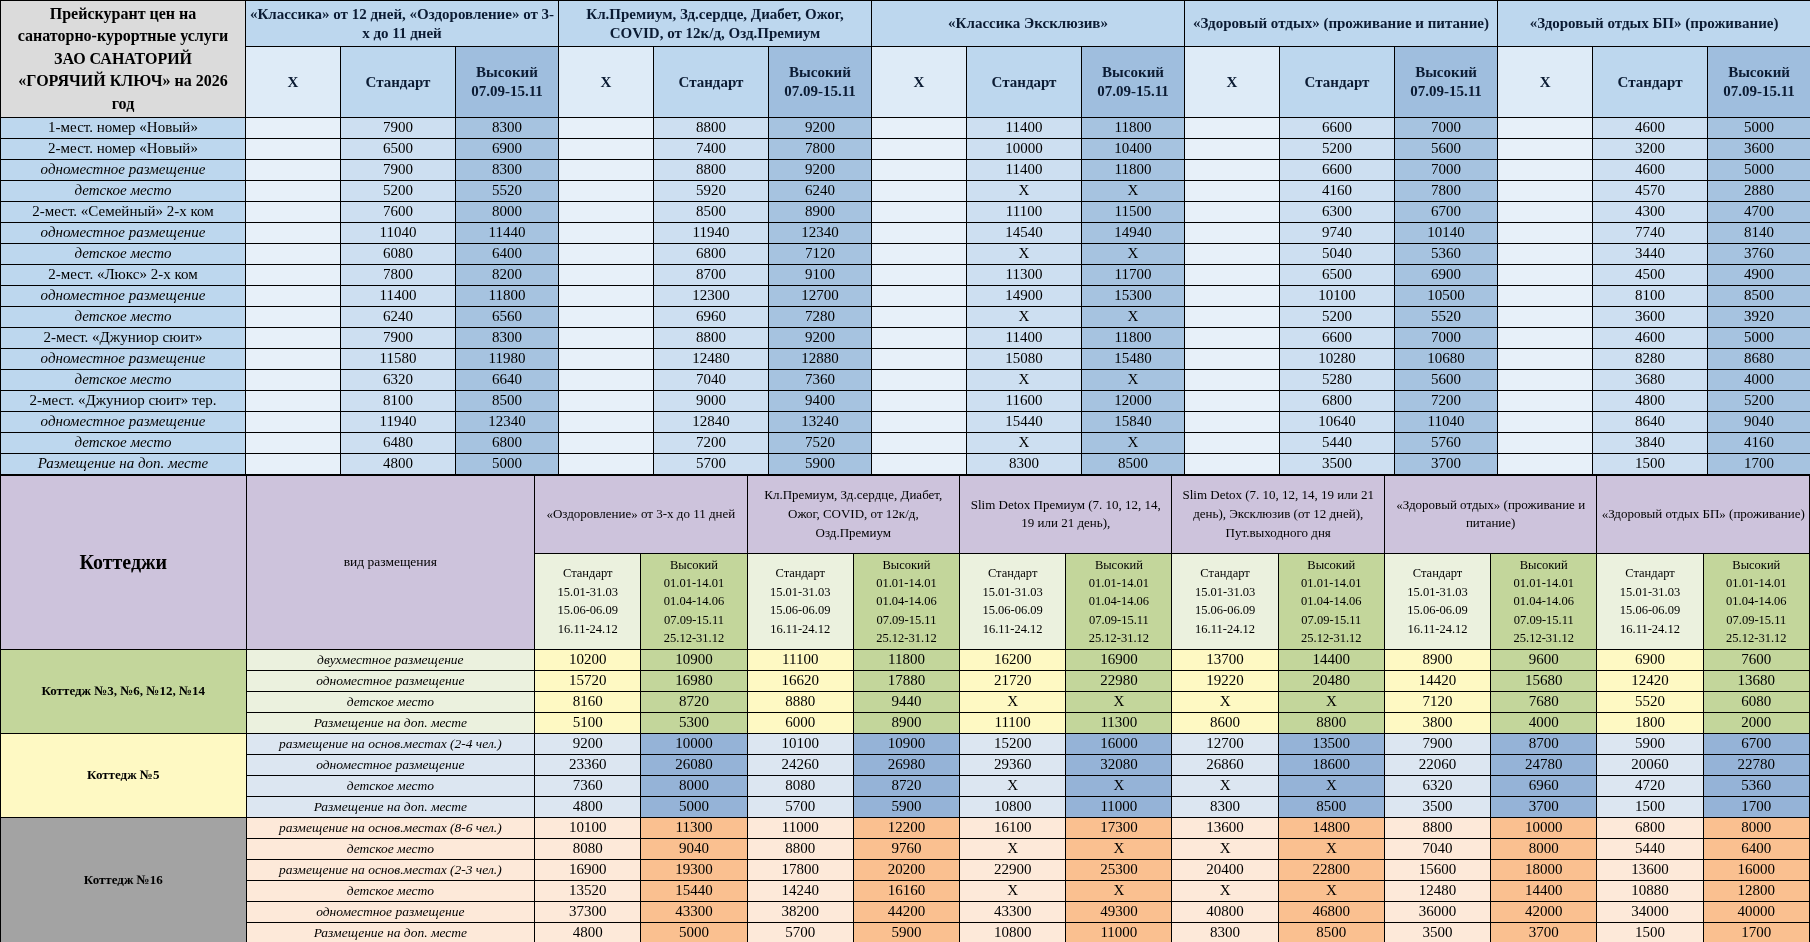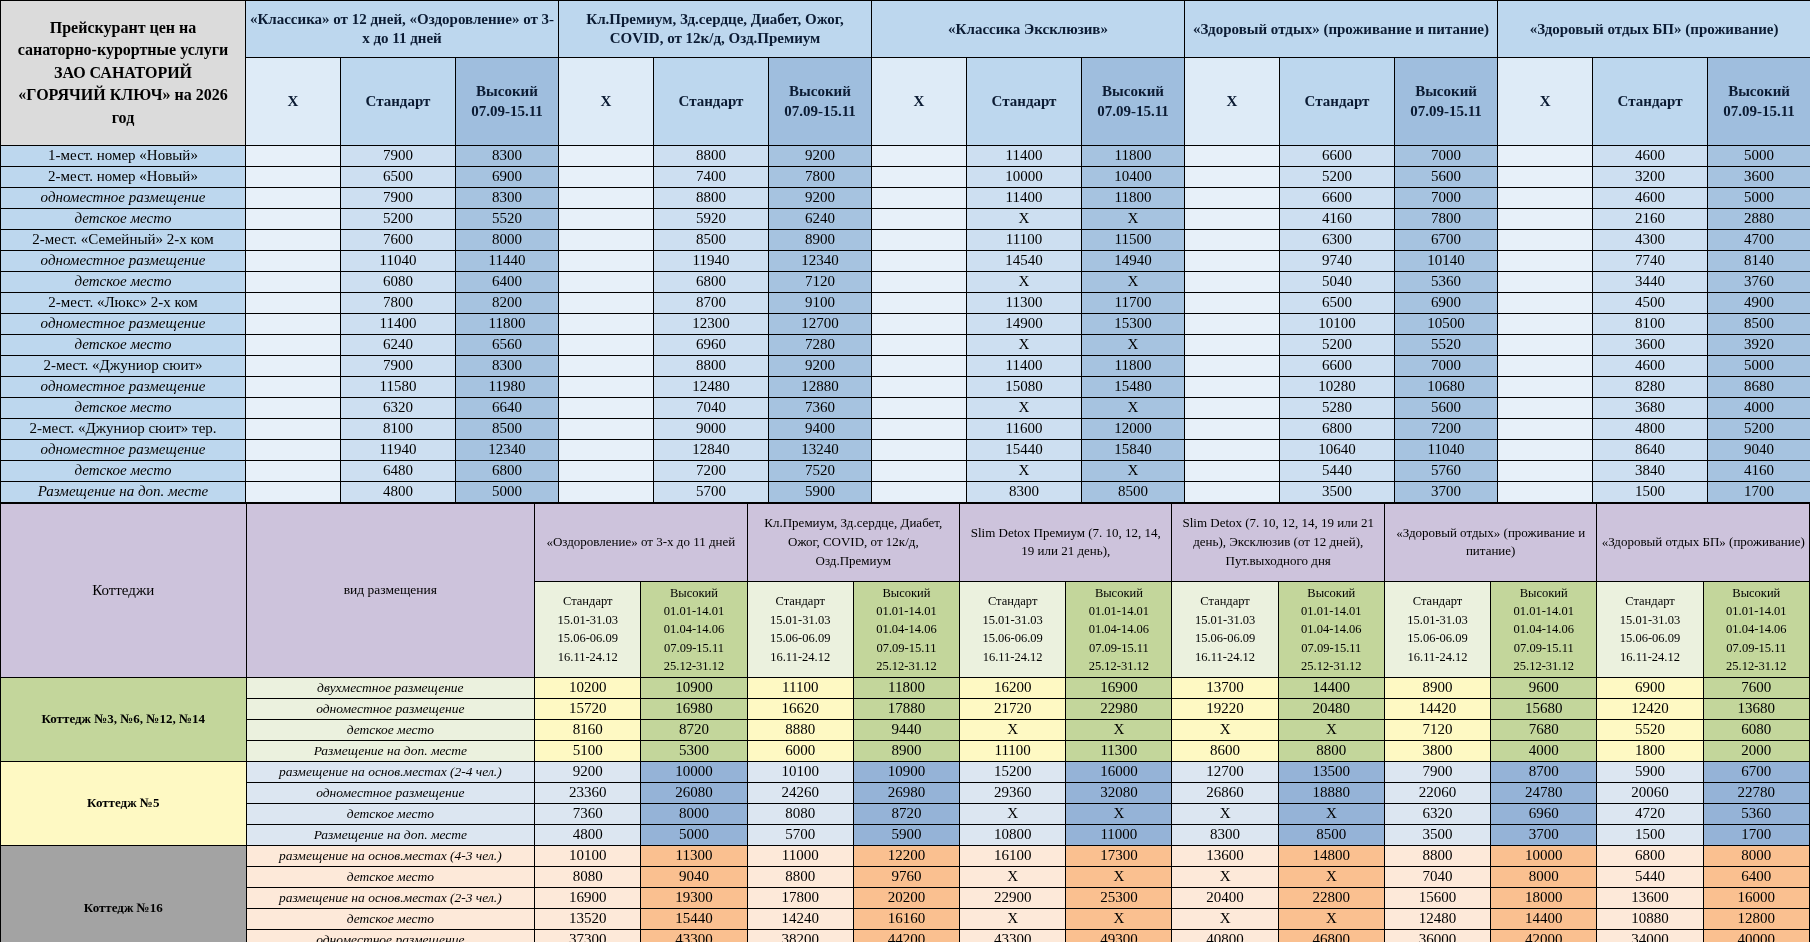--- a/index.html
+++ b/index.html
@@ -2,34 +2,34 @@
 <html><head>
 <meta charset="utf-8">
 <style>
   *{box-sizing:border-box}
   html,body{margin:0;padding:0;background:#fff}
   body{font-family:"Liberation Serif","DejaVu Serif",serif;color:#000}
   .page{width:1810px}
   table{border-collapse:collapse;table-layout:fixed;width:1810px}
   td,th{border:1px solid #000;text-align:center;vertical-align:middle;overflow:hidden;padding:0 2px;font-weight:normal}
   
-  .title-cell{background:#DBDBDB;font-weight:bold;font-size:16px;line-height:1.4;padding:16px 8px;color:#000}
+  .title-cell{background:#DBDBDB;font-weight:bold;font-size:16px;line-height:1.4;padding:2px 8px;color:#000}
   .ghead{background:#BDD7EE;font-weight:bold;font-size:15px;height:42px;line-height:1.25;color:#0b1b33}
   .xh{background:#DEEBF7;font-weight:bold;font-size:15px;height:64px;color:#0b1b33}
   .sh{background:#BDD7EE;font-weight:bold;font-size:15px;color:#0b1b33}
   .hh{background:#9FBEDE;font-weight:bold;font-size:15px;white-space:pre-line;line-height:1.3;color:#0b1b33}
   .top tbody tr{height:21px}
   .rlab{background:#BDD7EE;font-size:15px;line-height:1}
   .rlab.sub{font-style:italic}
   .xc{background:#E7F0F9}
   .std{background:#CDDFF1;font-size:15px}
   .high{background:#A6C3E0;font-size:15px}
   
   .bcorner{background:#CDC3DC;font-size:13.5px}
-  .bcorner.cots{font-weight:normal;font-size:15px}
+  .bcorner.cots{font-weight:bold;font-size:20px}
   .bghead{background:#CDC3DC;font-size:13px;line-height:1.45;height:78px;padding:0 4px}
   .bstd-h{background:#EBF1DE;font-size:12.5px;white-space:pre-line;line-height:1.5;height:96px}
   .bhigh-h{background:#C3D69B;font-size:12.5px;white-space:pre-line;line-height:1.45}
   .bot tbody tr{height:21px}
   .type{font-style:italic;font-size:13.5px}
   .num{font-size:15px}
   .seclab{font-weight:bold;font-size:13px}
   .t-green .type{background:#EBF1DE}
   .t-green .std2{background:#fef9c3}
   .t-green .high2{background:#C3D69B}
@@ -161,21 +161,21 @@
           <td class="xc"></td>
           <td class="std">5920</td>
           <td class="high">6240</td>
           <td class="xc"></td>
           <td class="std">X</td>
           <td class="high">X</td>
           <td class="xc"></td>
           <td class="std">4160</td>
           <td class="high">7800</td>
           <td class="xc"></td>
-          <td class="std">2160</td>
+          <td class="std">4570</td>
           <td class="high">2880</td>
         </tr>
         <tr>
           <td class="rlab main">2-мест. «Семейный»  2-х ком</td>
           <td class="xc"></td>
           <td class="std">7600</td>
           <td class="high">8000</td>
           <td class="xc"></td>
           <td class="std">8500</td>
           <td class="high">8900</td>
@@ -572,21 +572,21 @@
         </tr>
         <tr class="t-blue">
           <td class="type">одноместное размещение</td>
           <td class="std2 num">23360</td>
           <td class="high2 num">26080</td>
           <td class="std2 num">24260</td>
           <td class="high2 num">26980</td>
           <td class="std2 num">29360</td>
           <td class="high2 num">32080</td>
           <td class="std2 num">26860</td>
-          <td class="high2 num">18880</td>
+          <td class="high2 num">18600</td>
           <td class="std2 num">22060</td>
           <td class="high2 num">24780</td>
           <td class="std2 num">20060</td>
           <td class="high2 num">22780</td>
         </tr>
         <tr class="t-blue">
           <td class="type">детское место</td>
           <td class="std2 num">7360</td>
           <td class="high2 num">8000</td>
           <td class="std2 num">8080</td>
@@ -610,21 +610,21 @@
           <td class="high2 num">11000</td>
           <td class="std2 num">8300</td>
           <td class="high2 num">8500</td>
           <td class="std2 num">3500</td>
           <td class="high2 num">3700</td>
           <td class="std2 num">1500</td>
           <td class="high2 num">1700</td>
         </tr>
         <tr class="t-orange">
           <th class="seclab lbl-orange" rowspan="6">Коттедж №16</th>
-          <td class="type">размещение на основ.местах (4-3 чел.)</td>
+          <td class="type">размещение на основ.местах (8-6 чел.)</td>
           <td class="std2 num">10100</td>
           <td class="high2 num">11300</td>
           <td class="std2 num">11000</td>
           <td class="high2 num">12200</td>
           <td class="std2 num">16100</td>
           <td class="high2 num">17300</td>
           <td class="std2 num">13600</td>
           <td class="high2 num">14800</td>
           <td class="std2 num">8800</td>
           <td class="high2 num">10000</td>

